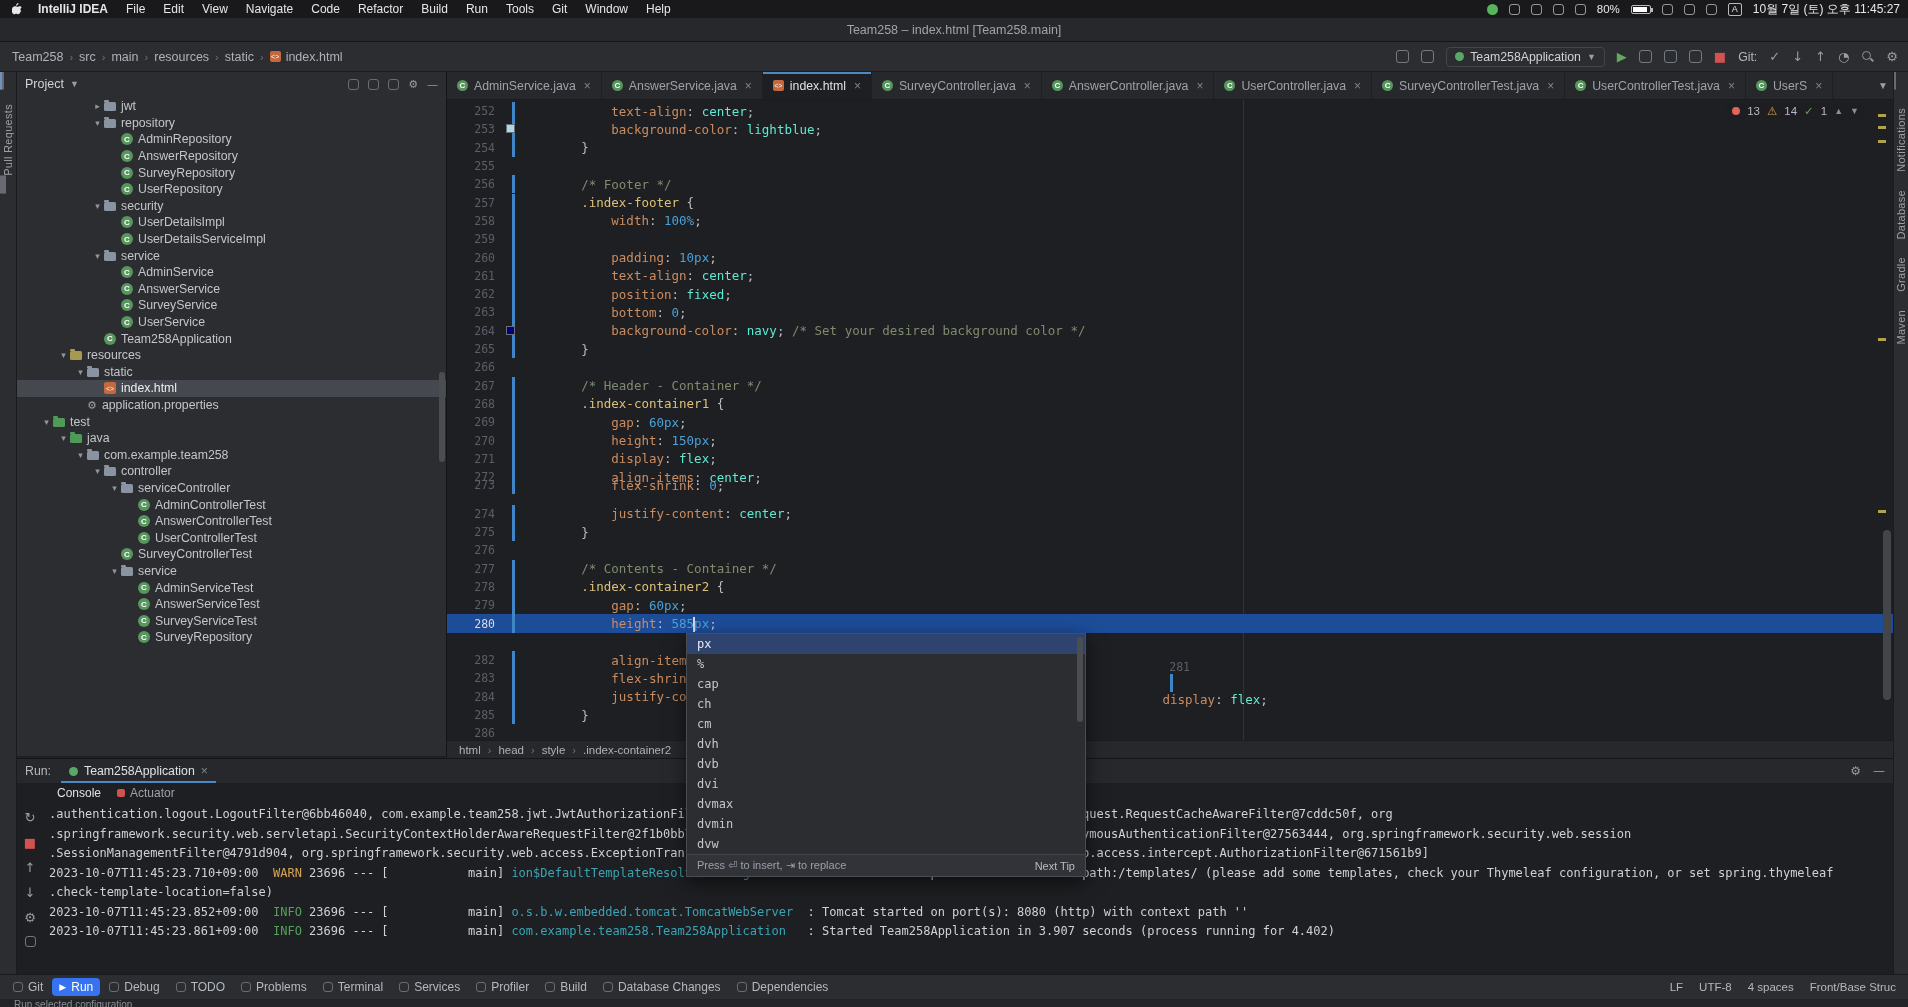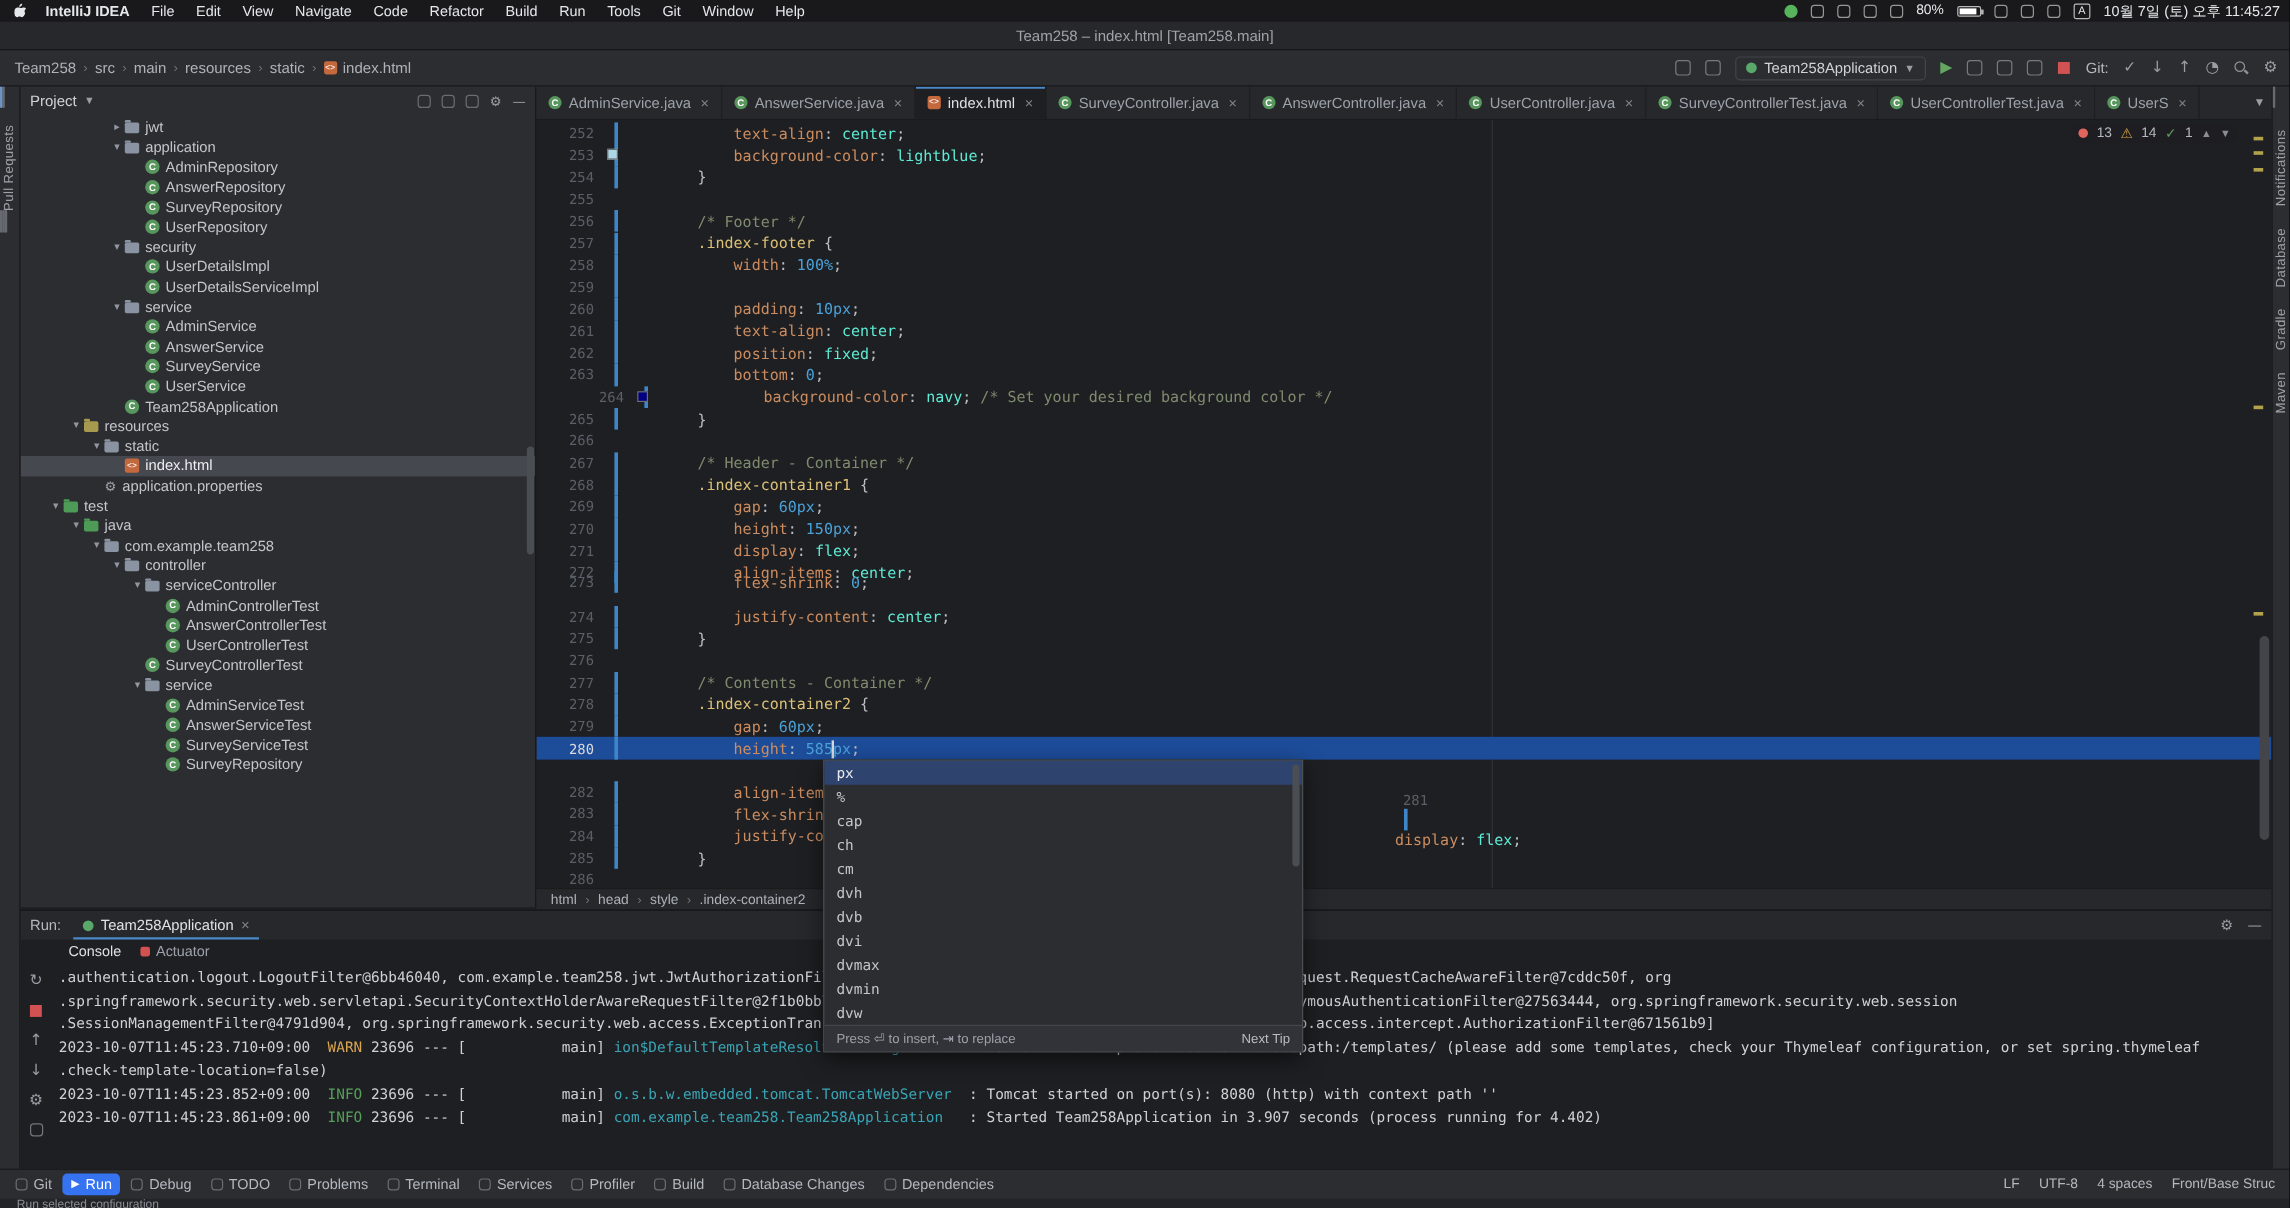--- a/index.html
+++ b/index.html
@@ -281,21 +281,21 @@
     </div>
     <div id="tree">
         <div class="trow" style="top: 0px; padding-left: 74px;">
           <span class="tarrow">▸</span>
           <span class="fld f-pkg"></span>
           <span class="tlabel">jwt</span>
         </div>
         <div class="trow" style="top: 16.6px; padding-left: 74px;">
           <span class="tarrow">▾</span>
           <span class="fld f-pkg"></span>
-          <span class="tlabel">application</span>
+          <span class="tlabel">repository</span>
         </div>
         <div class="trow" style="top: 33.2px; padding-left: 91px;">
           <span class="tarrow"></span>
           <span class="cicon">C</span>
           <span class="tlabel">AdminRepository</span>
         </div>
         <div class="trow" style="top: 49.8px; padding-left: 91px;">
           <span class="tarrow"></span>
           <span class="cicon">C</span>
           <span class="tlabel">AnswerRepository</span>
@@ -577,21 +577,21 @@
           </span>
           <span class="code"><span class="tk-w">            </span><span class="tk-p">position</span><span class="tk-u">: </span><span class="tk-v">fixed</span><span class="tk-u">;</span></span>
         </div>
         <div class="eline" style="top: 203.3px;">
           <span class="lnum">263</span>
           <span class="gut">
             <i class="chg"></i>
           </span>
           <span class="code"><span class="tk-w">            </span><span class="tk-p">bottom</span><span class="tk-u">: </span><span class="tk-n">0</span><span class="tk-u">;</span></span>
         </div>
-        <div class="eline" style="top: 221.6px; margin-left: 25px;">
+        <div class="eline" style="top: 221.6px;">
           <span class="lnum">264</span>
           <span class="gut">
             <i class="chg"></i>
             <i class="swatch" style="background: rgb(0, 0, 128);"></i>
           </span>
           <span class="code"><span class="tk-w">            </span><span class="tk-p">background-color</span><span class="tk-u">: </span><span class="tk-v">navy</span><span class="tk-u">;</span><span class="tk-c"> /* Set your desired background color */</span></span>
         </div>
         <div class="eline" style="top: 239.9px;">
           <span class="lnum">265</span>
           <span class="gut">

